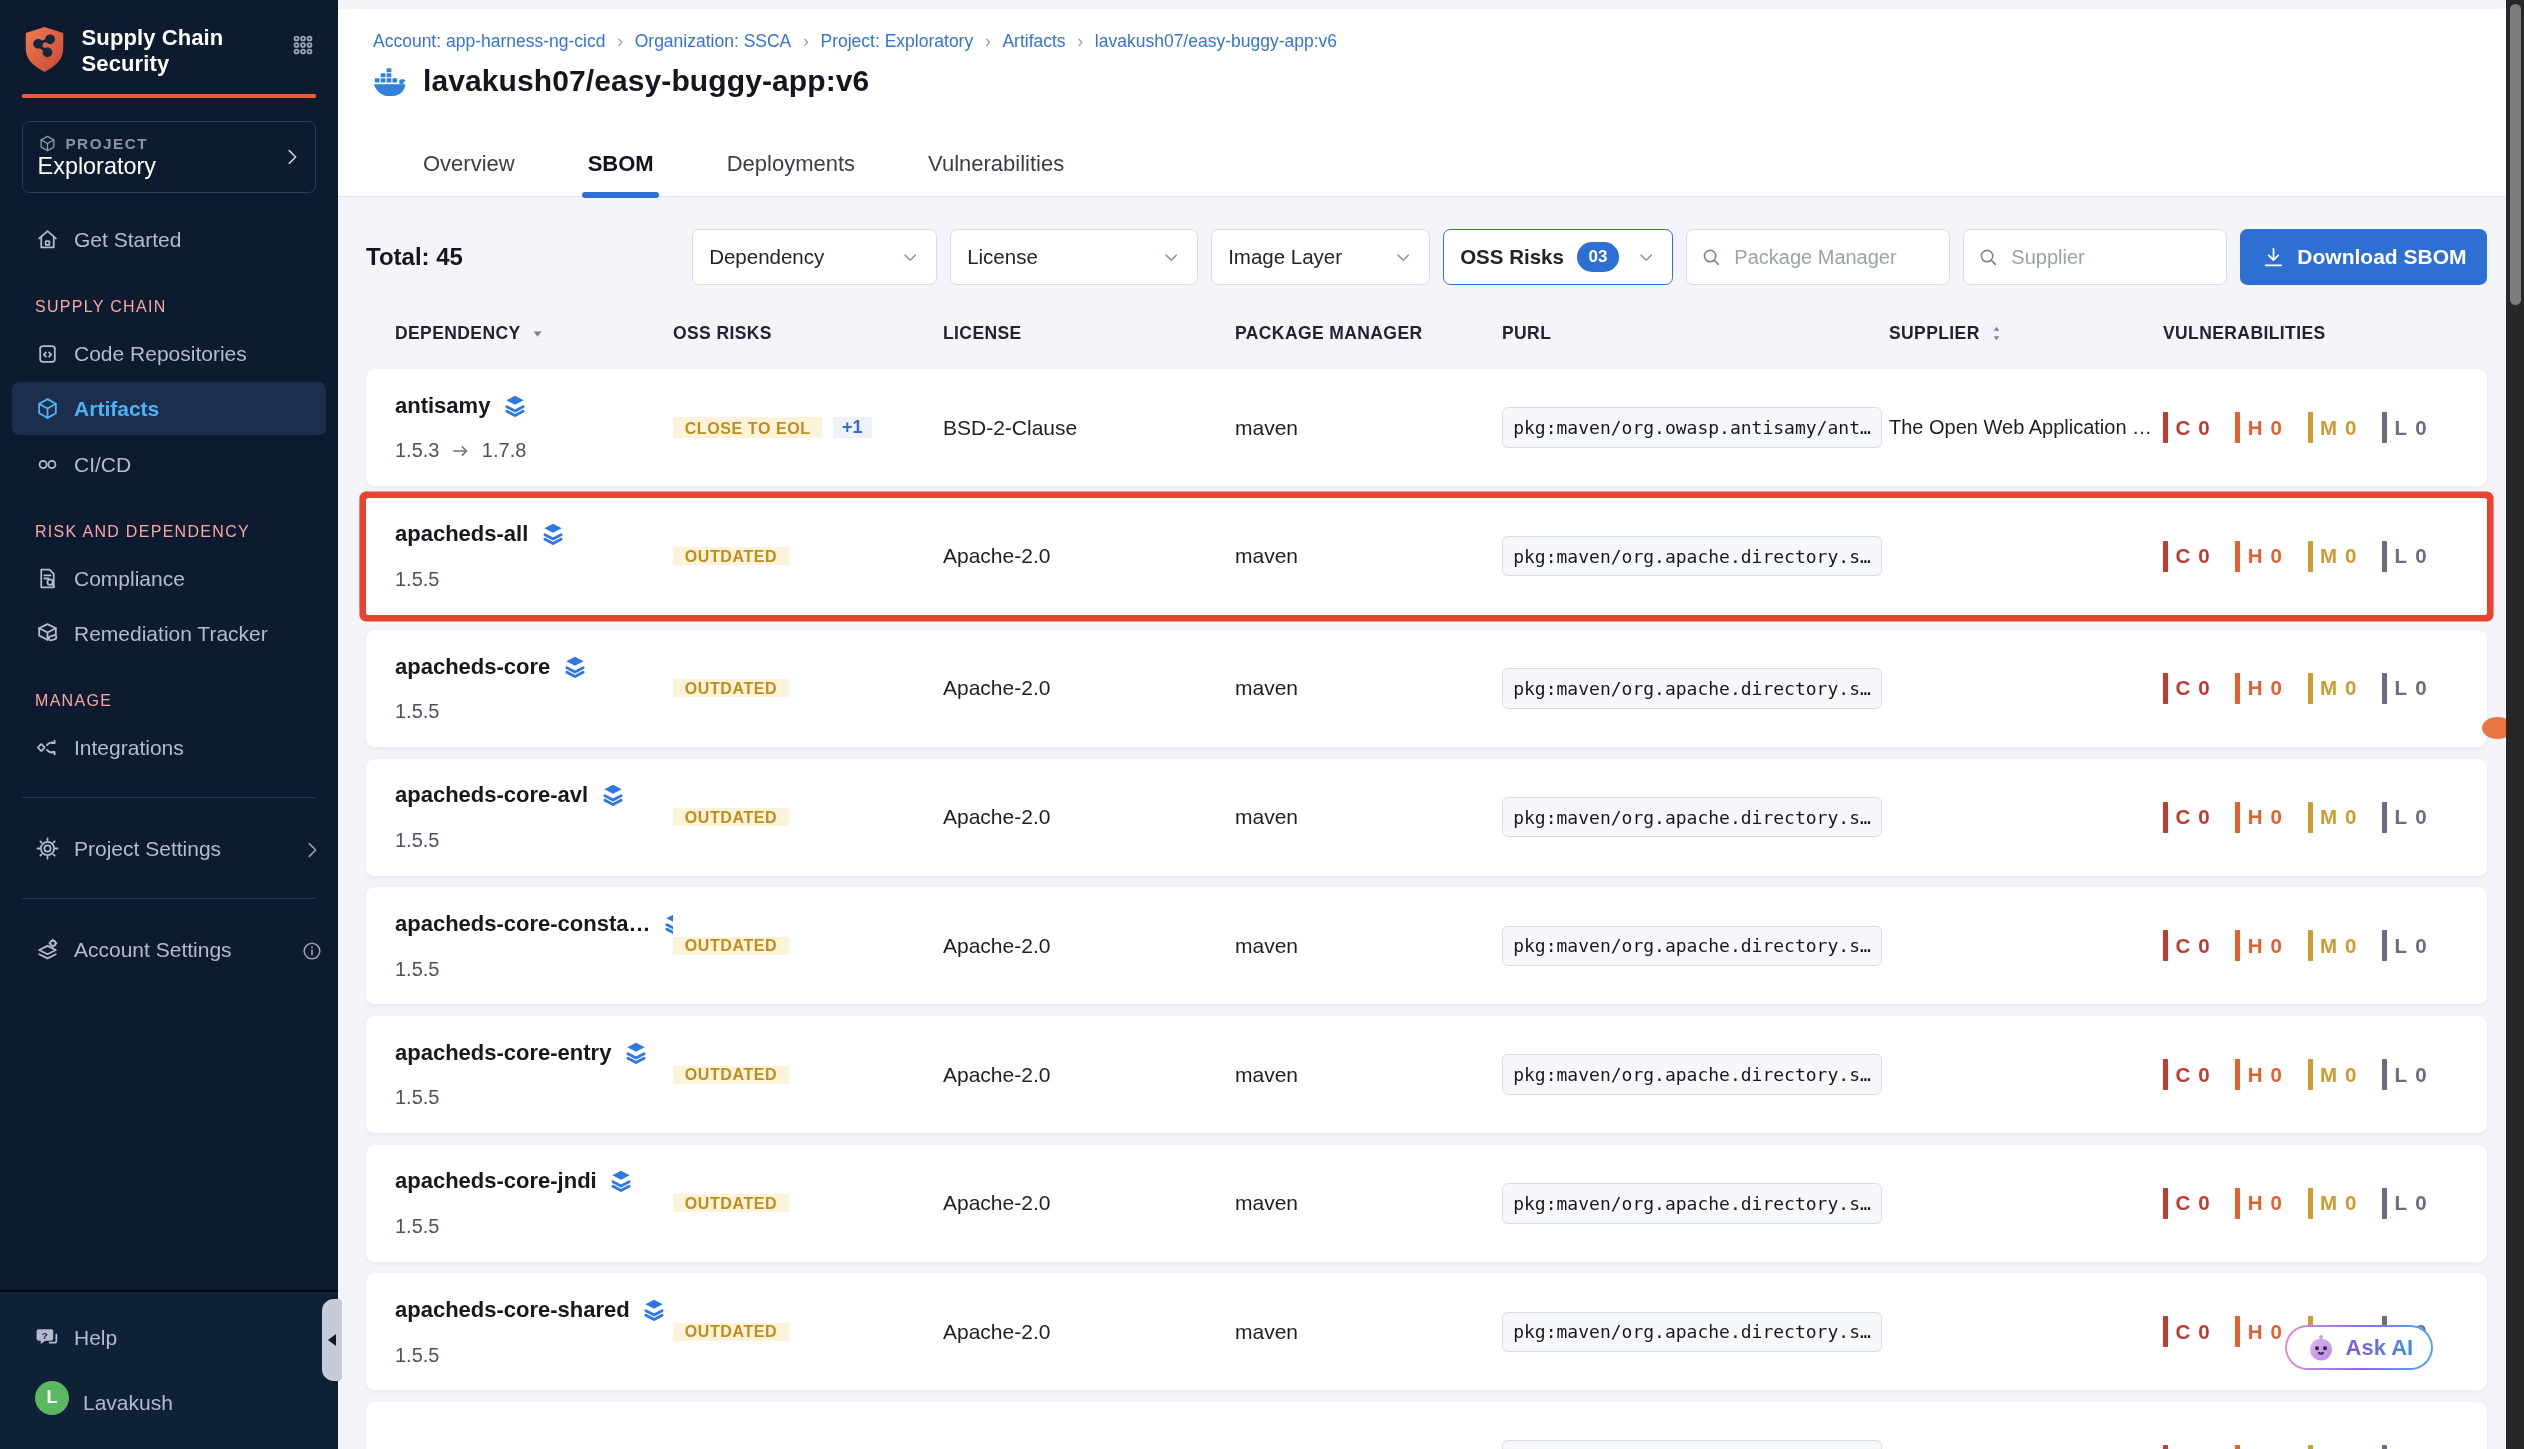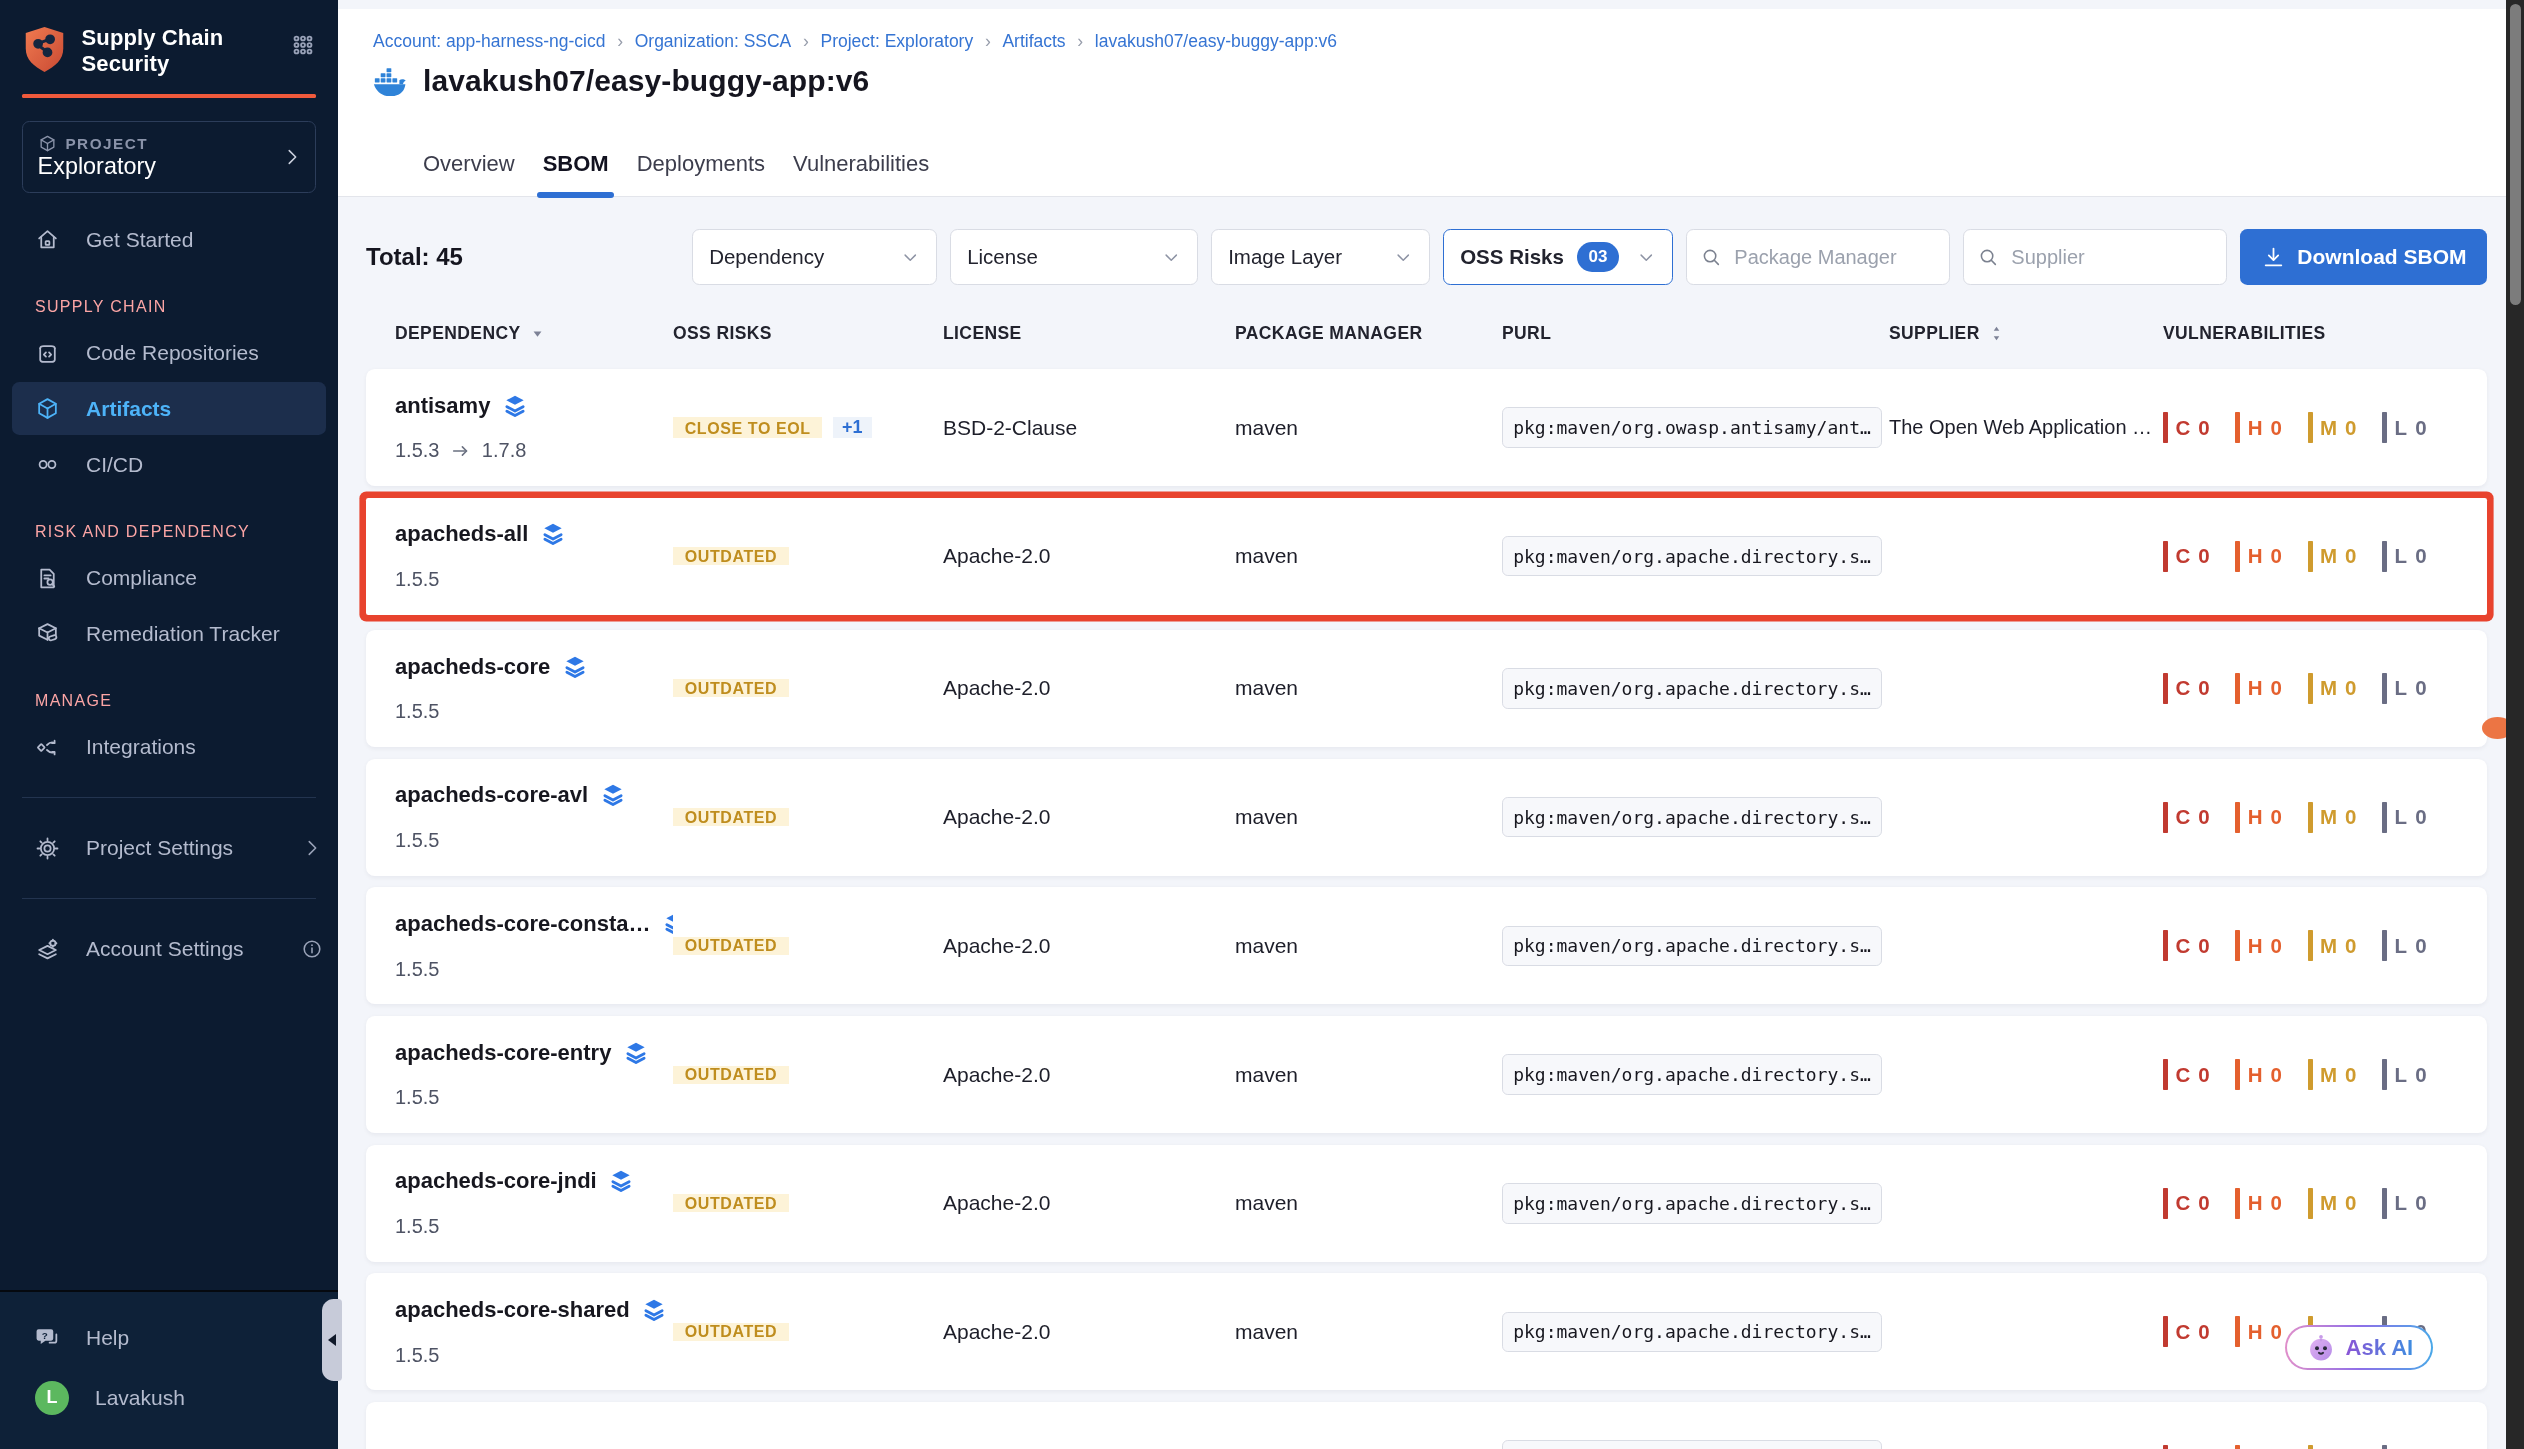--- a/index.html
+++ b/index.html
@@ -14,40 +14,40 @@
   .brand-logo{width:45px;height:50px;flex:0 0 auto}
   .brand-title{font-size:22px;font-weight:bold;color:#fff;line-height:1.18;width:155px;letter-spacing:0.1px}
   .grid-btn{margin-left:auto;color:#99a2b8;width:26px;height:26px;margin-top:7.3px;cursor:pointer}
   .brand-line{height:3.7px;background:#f05a3c;margin:17.5px 22px 0;border-radius:1.5px}
   .project-card{margin:23.4px 22px 0;border:1.5px solid #2c3d5a;border-radius:7.3px;padding:11.7px 14.6px;position:relative;cursor:pointer}
   .project-label-row{display:flex;align-items:center;gap:8.8px;color:#8a93a9;font-size:15.3px;font-weight:bold;letter-spacing:1.5px}
   .project-label-row .ico{width:19px;height:19px}
   .project-name{color:#fff;font-size:23.4px;margin-top:0}
   .project-chev{position:absolute;right:11.7px;top:50%;transform:translateY(-50%);width:22px;height:22px;color:#ccd2df}
   nav.side-nav{margin-top:19px}
-  .nav-item{display:flex;align-items:center;gap:26px;padding:15.3px 14.6px 15.3px 35px;font-size:21px;color:#b4bbce;cursor:pointer}
+  .nav-item{display:flex;align-items:flex-end;gap:14px;padding:15.3px 14.6px 15.3px 35px;font-size:21px;color:#b4bbce;cursor:pointer}
   .nav-item .ico{width:25px;height:25px;flex:0 0 auto;display:flex;align-items:center;justify-content:center}
   .nav-item.active{background:#1c2e4c;margin:1.5px 11.7px;padding:14px 14.6px 14px 23.4px;border-radius:7.3px;color:#4db3f8;font-weight:bold}
   .section-header{font-size:16px;letter-spacing:1.3px;color:#fca5a5;margin:31px 0 8.8px 35px}
   .side-div{height:1.5px;background:#23344f;margin:22px 22px}
   .trail{margin-left:auto;width:22px;height:22px;color:#9aa3b8}
   .sidebar-footer{margin-top:auto;background:#0e2138;border-top:2.2px solid #05090f;padding:17.5px 0 19px}
   .avatar{width:34px;height:34px;border-radius:50%;background:#5cb85f;color:#fff;font-weight:bold;font-size:18px;display:flex;align-items:center;justify-content:center;flex:0 0 auto}
   .collapse-handle{position:absolute;left:322px;top:1299px;width:20px;height:82px;background:#c7cbd9;border-radius:11.7px 3.7px 3.7px 11.7px;display:flex;align-items:center;justify-content:center;z-index:4;cursor:pointer}
   .collapse-handle .tri{width:0;height:0;border-top:6.6px solid transparent;border-bottom:6.6px solid transparent;border-right:8px solid #10192a}
   
   .main{position:absolute;left:338px;top:9px;width:2168px;height:1449px}
   .topbar{background:#fff;border-bottom:1.5px solid #e3e5eb;height:188px;box-sizing:border-box;display:flex;flex-direction:column}
   .breadcrumb{padding:22px 0 0 35px;font-size:17.5px;display:flex;gap:11.7px;align-items:center}
   .breadcrumb a{color:#3574d3;text-decoration:none;cursor:pointer}
   .crumb-sep{color:#989eac;font-size:17.5px}
   .title-row{display:flex;align-items:center;gap:13px;margin:11.7px 0 0 34px}
   .title-row .docker{width:38px;height:32px}
   .title-row h1{font-size:30px;color:#15151f;margin:0;font-weight:bold;letter-spacing:0.1px}
-  .tabs{display:flex;gap:28px;margin:auto 0 0 85px}
+  .tabs{display:flex;gap:73px;margin:auto 0 0 85px}
   .tab{font-size:22px;color:#3c3d4c;padding-bottom:19px;position:relative;cursor:pointer}
   .tab.active{color:#121220;font-weight:bold}
   .tab.active::after{content:"";position:absolute;left:-5.8px;right:-5.8px;bottom:-1.5px;height:5.1px;background:#2e6fd3;border-radius:2.9px}
   
   .content{padding:0 19px 0 28px}
   .toolbar{display:flex;align-items:center;margin-top:32px;height:56px}
   .total{font-size:24px;font-weight:bold;color:#15151f}
   .controls{margin-left:auto;display:flex;gap:13px;align-items:center}
   .select-box{height:56px;box-sizing:border-box;background:#fff;border:1.5px solid #d9dce4;border-radius:7.3px;display:flex;align-items:center;padding:0 16px;font-size:20.5px;color:#22232e;gap:13px;cursor:pointer}
   .select-box .chev{margin-left:auto;width:20.5px;height:20.5px;color:#8d93a4}

